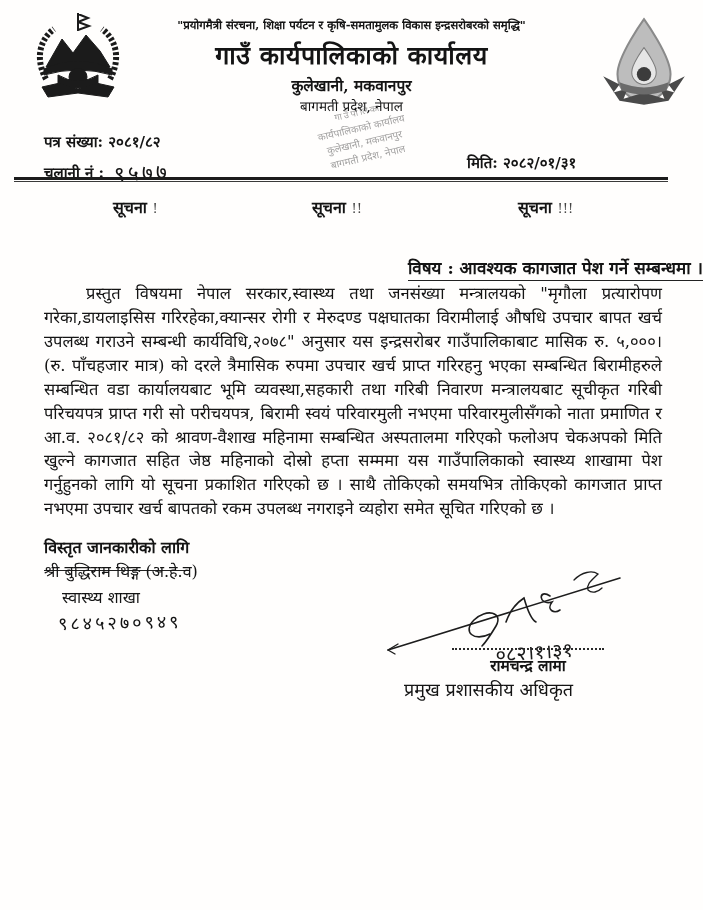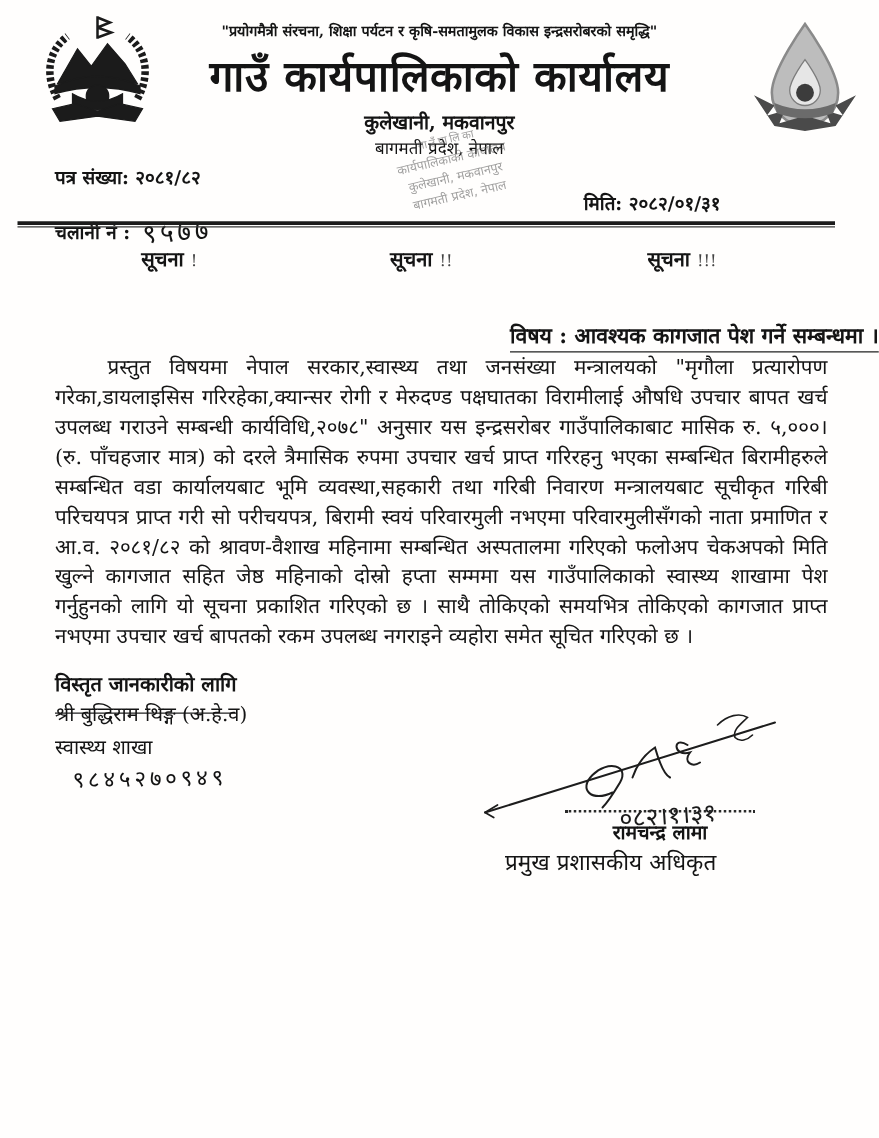--- a/index.html
+++ b/index.html
@@ -9,36 +9,36 @@
     color:#141414;position:relative;overflow:hidden;
   }
   .page{position:absolute;inset:0;background:#fffefd;}
 
   
   .emblem{position:absolute;left:28px;top:8px;width:100px;height:102px;}
   .droplogo{position:absolute;left:593px;top:12px;width:102px;height:104px;}
   .head-center{position:absolute;left:130px;top:18px;width:443px;text-align:center;}
   .slogan{font-size:11.5px;font-weight:bold;line-height:1.3;}
   .muni{font-size:15px;margin-top:7px;}
-  .office{font-size:34px;font-weight:bold;margin-top:4px;letter-spacing:.5px;}
+  .office{font-size:25px;font-weight:bold;margin-top:4px;letter-spacing:.5px;}
   .addr1{font-size:15.5px;font-weight:bold;margin-top:3px;}
   .addr2{font-size:13.5px;margin-top:1px;}
 
   
   .stamp{
     position:absolute;left:258px;top:106px;width:210px;
     transform:rotate(-13deg);
     color:rgba(95,95,95,.6);text-align:center;font-size:10px;line-height:1.5;
     font-family:"DejaVu Sans",sans-serif;pointer-events:none;
   }
   .stamp .arc{font-size:9px;letter-spacing:2px;}
 
   
   .meta-left{position:absolute;left:44px;top:131px;font-size:15px;font-weight:bold;}
-  .chalani-row{margin-top:20px;display:flex;align-items:center;text-align:right;}
+  .chalani-row{margin-top:7px;display:flex;align-items:center;text-align:right;}
   .chalani-val{
     font-family:"DejaVu Sans",sans-serif;font-weight:normal;
     font-size:21px;letter-spacing:3px;margin-left:10px;transform:rotate(-3deg);
   }
   .date{position:absolute;left:467px;top:152px;font-size:15px;font-weight:bold;text-align:center;}
   .rule{position:absolute;left:14px;top:177px;width:654px;height:3px;background:#1c1c1c;}
   .rule:after{content:"";position:absolute;left:0;top:4px;width:100%;height:1px;background:#3a3a3a;}
 
   
   .notice{position:absolute;top:196px;font-size:16px;font-weight:bold;}
@@ -53,21 +53,21 @@
   .subject span{border-bottom:1.5px solid #222;padding-bottom:2px;}
   .bodytext{
     position:absolute;left:44px;top:282px;width:618px;
     font-size:16.5px;line-height:1.45;text-align:justify;text-indent:42px;
   }
 
   
   .info-head{position:absolute;left:44px;top:536px;font-size:16px;font-weight:bold;}
   .info-head span{border-bottom:1.5px solid #222;padding-bottom:13px;}
   .contact-name{position:absolute;left:44px;top:560px;font-size:16px;}
-  .contact-dept{position:absolute;left:44px;top:586px;font-size:16px;}
+  .contact-dept{position:absolute;left:62px;top:586px;font-size:16px;}
   .contact-phone{
     position:absolute;left:58px;top:610px;font-size:18px;letter-spacing:3px;
     font-family:"DejaVu Sans",sans-serif;transform:rotate(-1deg);
   }
 
   
   .sig-svg{position:absolute;left:378px;top:562px;width:270px;height:102px;}
   .dotline{position:absolute;left:452px;top:648px;width:152px;border-bottom:2.5px dotted #2a2a2a;}
   .signer{position:absolute;left:418px;top:654px;width:220px;text-align:center;font-size:15.5px;font-weight:bold;}
   .signer-title{position:absolute;left:404px;top:677px;width:250px;text-align:left;font-size:18px;}

